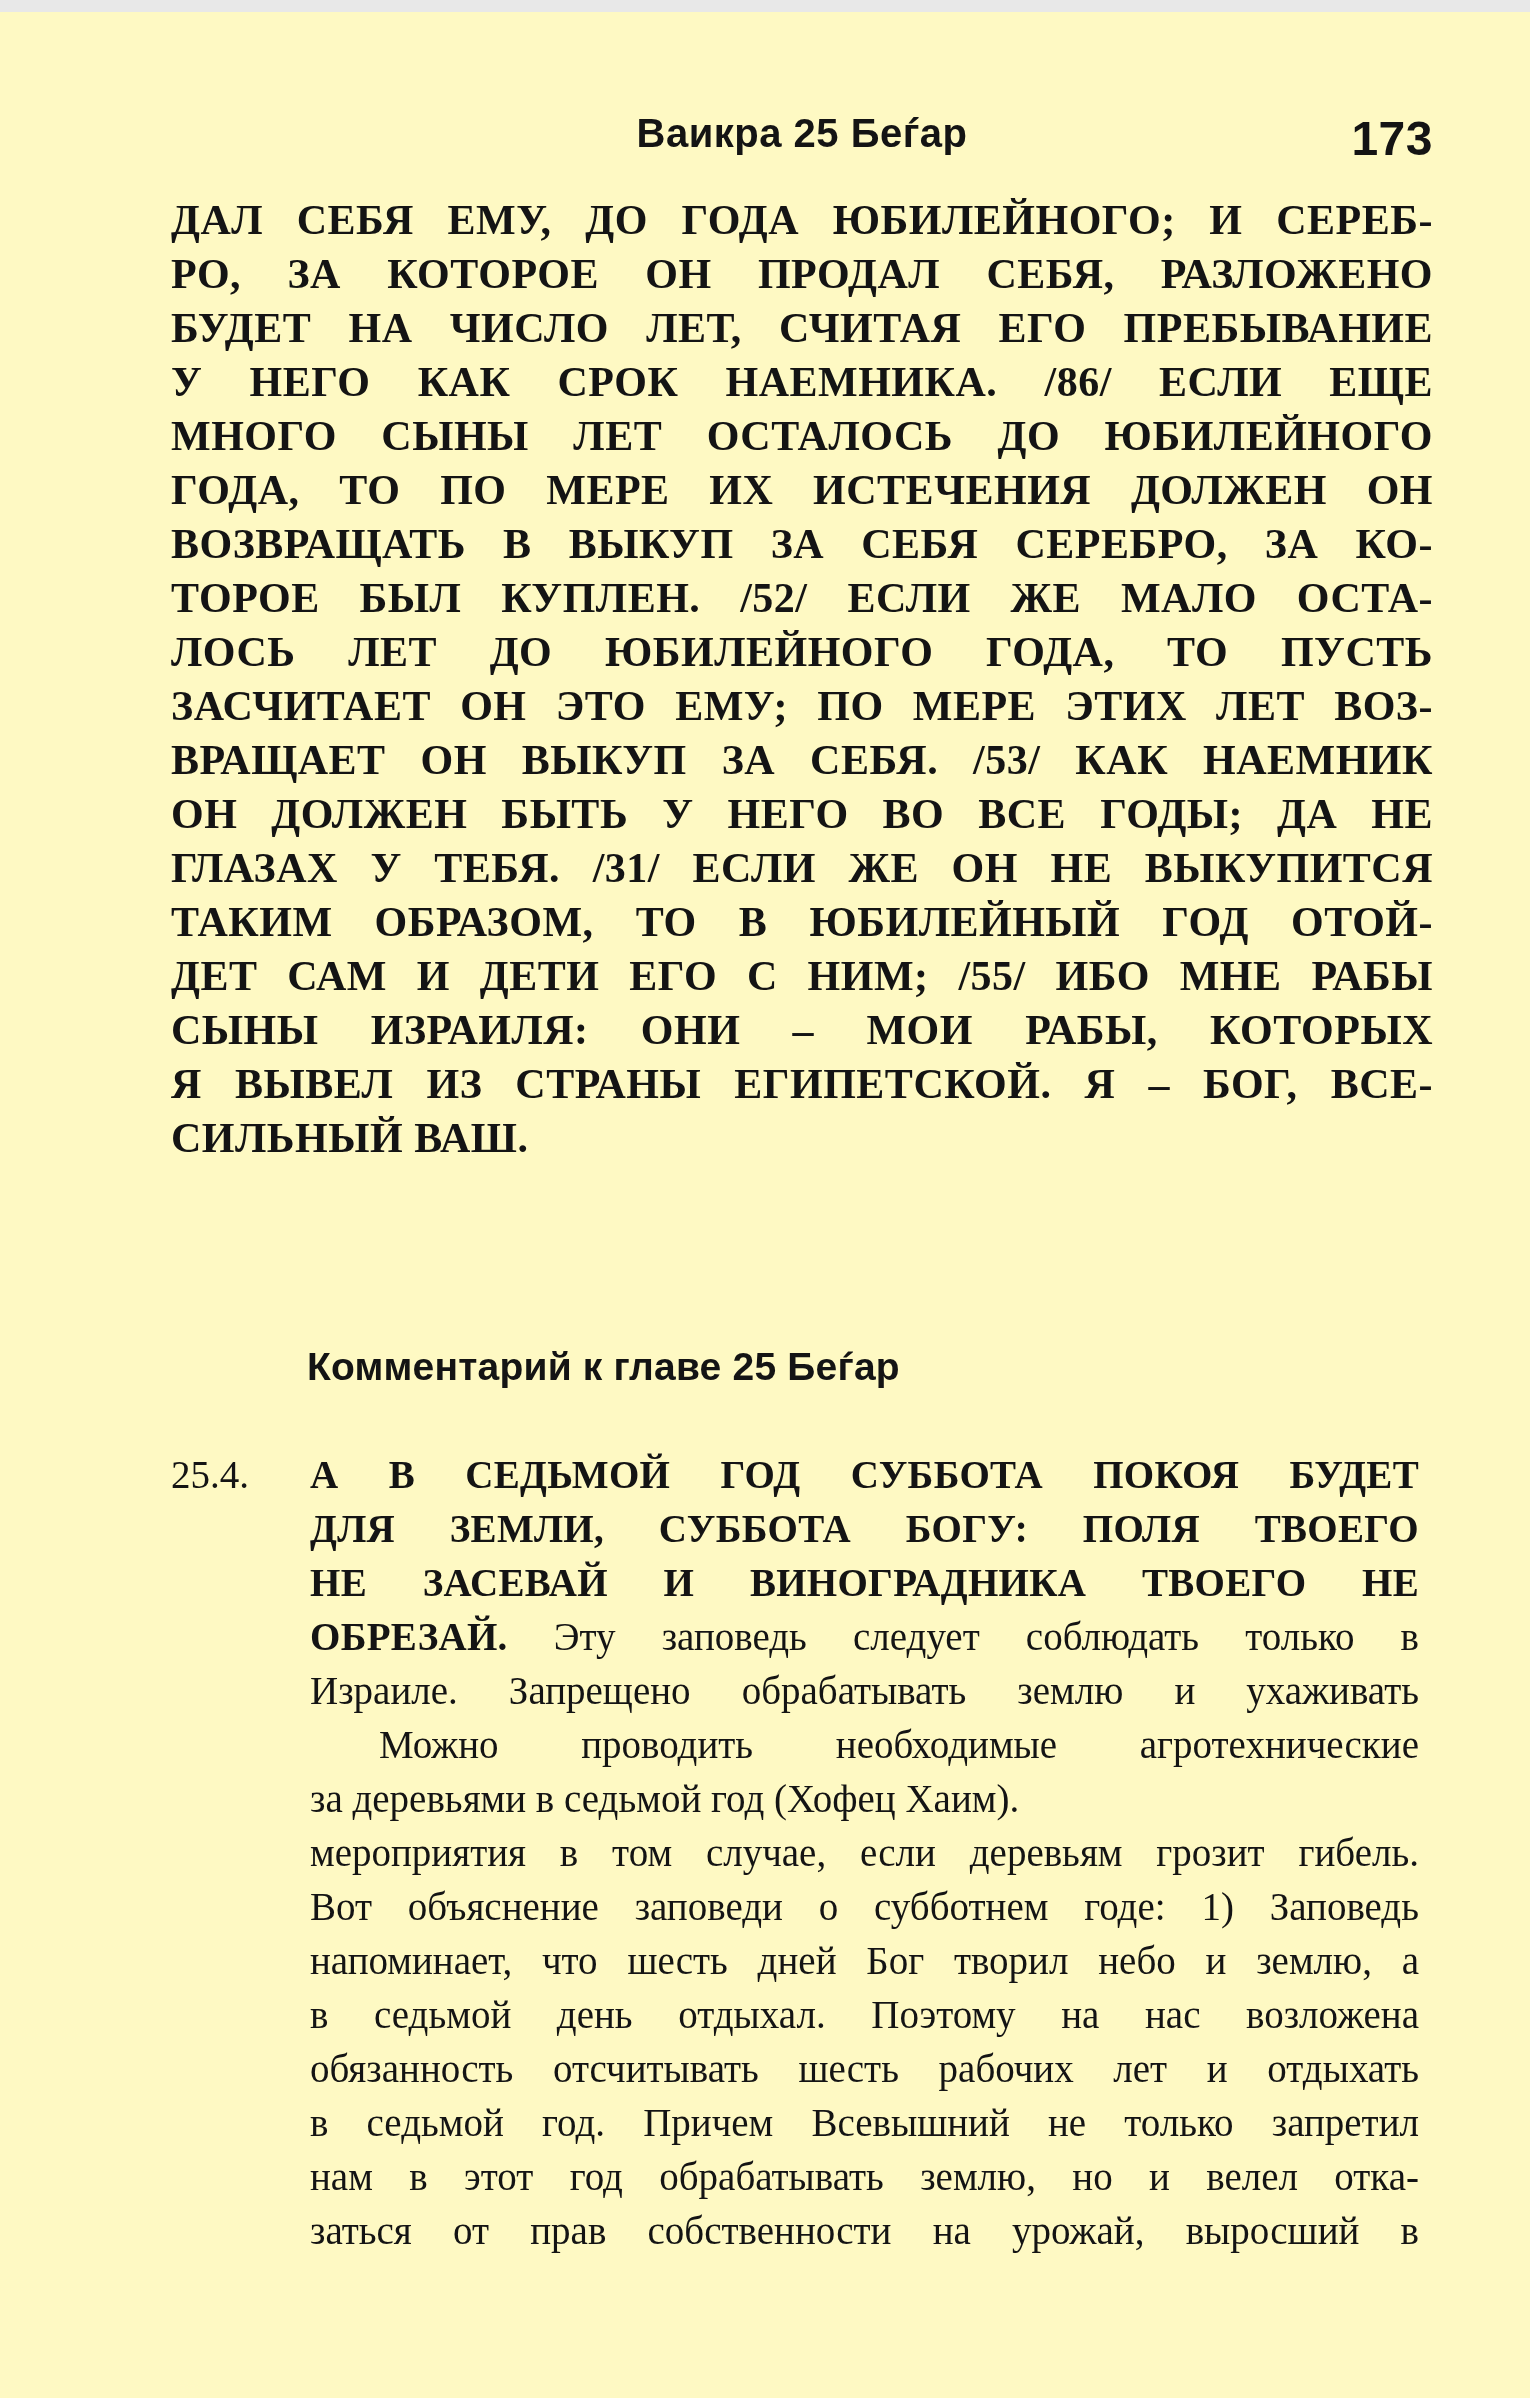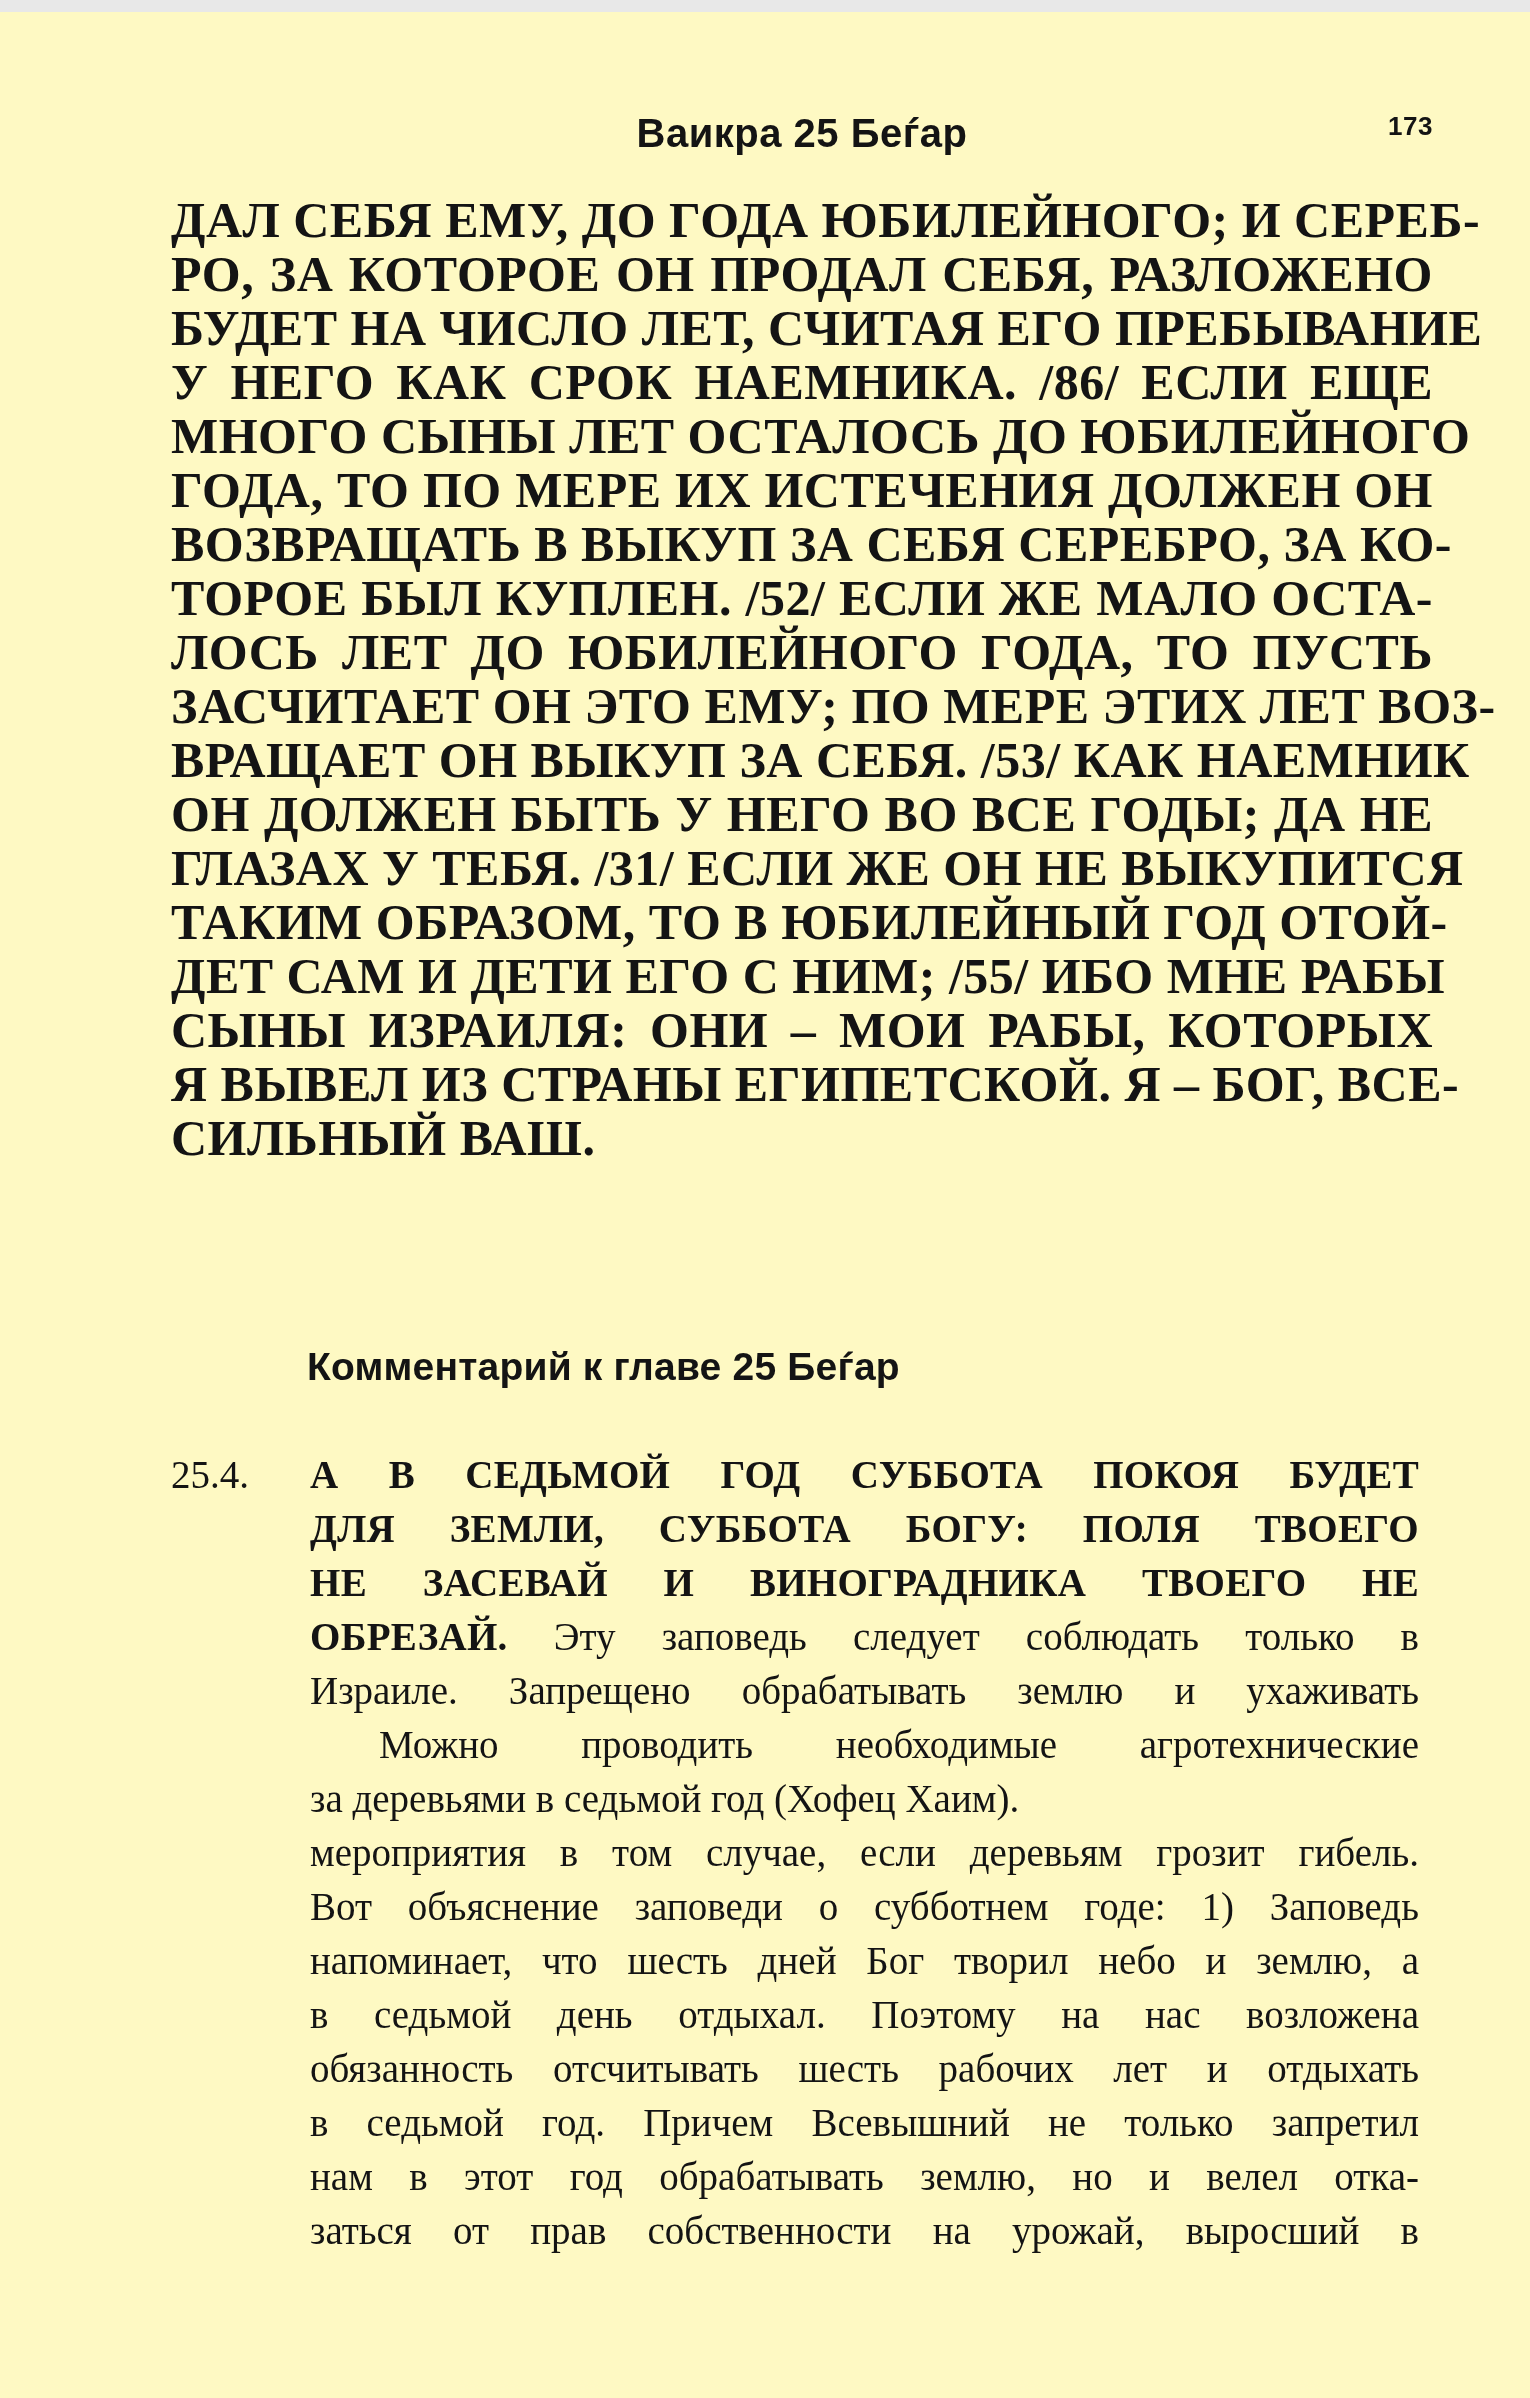--- a/index.html
+++ b/index.html
@@ -28,31 +28,31 @@
     font-weight: 700;
     font-size: 40px;
     letter-spacing: 0.5px;
   }
   .page-number {
     position: absolute;
     right: 0;
     top: 0;
     font-family: "Liberation Sans", "DejaVu Sans", sans-serif;
     font-weight: 700;
-    font-size: 26px;
+    font-size: 48px;
   }
 
   
   .verse-block {
     position: absolute;
     left: 171px;
     top: 181px;
     width: 1262px;
     font-weight: 700;
-    font-size: 50px;
+    font-size: 42px;
     line-height: 54px;
     letter-spacing: 0.5px;
   }
 
   .line {
     text-align: justify;
     text-align-last: justify;
     white-space: nowrap;
   }
   .line.last {

